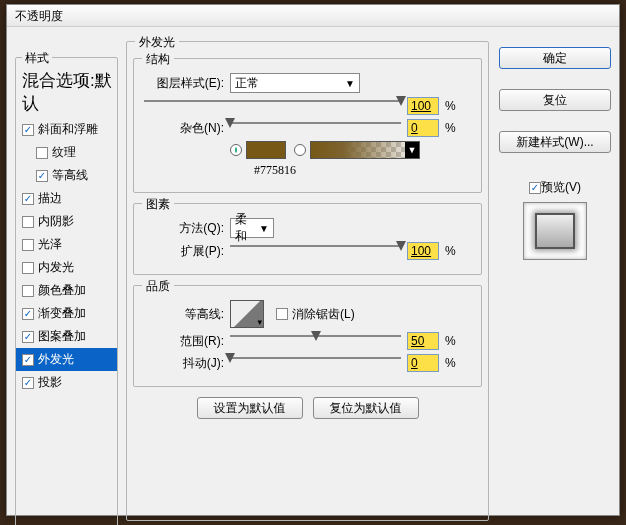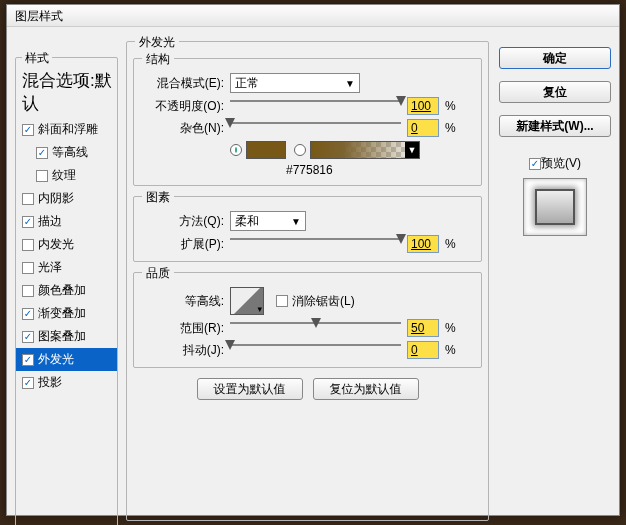--- a/index.html
+++ b/index.html
@@ -14,21 +14,21 @@
 .styles-box .legend { position: absolute; top: -8px; left: 6px; background: #f0f0f0; padding: 0 3px; }
 .style-list { }
 .style-item { padding: 3px 4px 3px 6px; display: flex; align-items: center; gap: 4px; cursor: default; }
 .style-item.header { font-size: 17px; }
 .style-item.selected { background: #0a63c6; color: #fff; }
 .cb { width: 12px; height: 12px; border: 1px solid #888; background: #fff; display: inline-flex; align-items: center; justify-content: center; font-size: 10px; color: #0a63c6; line-height: 1; }
 .cb.checked::after { content: "✓"; }
 
 
 .mid-col { flex: 1; margin-left: 8px; }
-.inner-group { border: 1px solid #b5b5b5; border-radius: 2px; position: relative; margin-top: 10px; padding: 10px 10px 4px 10px; }
+.inner-group { border: 1px solid #b5b5b5; border-radius: 2px; position: relative; margin-top: 10px; padding: 10px 10px 10px 10px; }
 .inner-group .legend { position: absolute; top: -8px; left: 8px; background: #f0f0f0; padding: 0 4px; }
 .row { display: flex; align-items: center; margin: 4px 0; }
 .lbl { width: 80px; text-align: right; margin-right: 6px; }
 .sel { border: 1px solid #888; background: #fff; height: 20px; padding: 1px 4px; display: flex; align-items: center; justify-content: space-between; }
 .sel .arrow { margin-left: 6px; font-size: 10px; }
 .slider { position: relative; height: 16px; flex: 1; margin: 0 6px 0 0; }
 .slider .track { position: absolute; left: 0; right: 0; top: 2px; height: 2px; background: #888; }
 .slider .thumb { position: absolute; top: -2px; width: 0; height: 0; border-left: 5px solid transparent; border-right: 5px solid transparent; border-top: 10px solid #555; transform: translateX(-5px); }
 .numbox { width: 32px; height: 18px; border: 1px solid #7a9ac0; background: #fde047; text-align: left; padding: 1px 3px; text-decoration: underline; }
 .unit { margin-left: 6px; width: 26px; }
@@ -37,70 +37,70 @@
 .swatch { width: 40px; height: 18px; border: 1px solid #555; }
 .gradient { width: 110px; height: 18px; border: 1px solid #555; background: linear-gradient(to right, #775816 0%, #7c6330 30%, rgba(124,99,48,0) 100%), repeating-conic-gradient(#ccc 0 25%, #fff 0 50%) 0 0/10px 10px; display: inline-flex; align-items: center; justify-content: flex-end; }
 .gradient .arrow { background: #000; color: #fff; width: 14px; height: 100%; text-align: center; font-size: 9px; line-height: 16px; }
 .contour { width: 34px; height: 28px; border: 1px solid #555; background: linear-gradient(135deg, #eee 49%, #777 51%); display: inline-flex; align-items: flex-end; justify-content: flex-end; }
 .contour .arrow { font-size:9px; padding: 0 1px; }
 .btn { border: 1px solid #888; background: linear-gradient(#fdfdfd,#e5e5e5); height: 22px; padding: 0 16px; border-radius: 3px; cursor: default; }
 .btn-row { display: flex; gap: 10px; justify-content: center; margin-top: 10px; }
 
 
 .right-col { width: 112px; margin-left: 10px; padding-top: 14px; }
-.right-col .btn { width: 100%; margin-bottom: 12px; text-align: center; font-weight: bold; }
+.right-col .btn { width: 100%; margin-bottom: 20px; text-align: center; }
 .right-col .btn.primary { border: 1px solid #2a6bc4; }
 .prev-row { display: flex; align-items: center; justify-content: center; margin: 6px 0; }
 .preview { width: 64px; height: 58px; border: 1px solid #888; background: #fff; margin: 6px auto 0 auto; display: flex; align-items: center; justify-content: center; box-shadow: inset 0 0 4px rgba(0,0,0,0.3); }
 .preview-inner { width: 40px; height: 36px; background: linear-gradient(#eee,#aaa); border: 2px solid #555; box-shadow: 0 0 6px 2px rgba(0,0,0,0.4); }
 
 .outer-box { border: 1px solid #b5b5b5; border-radius: 2px; position: relative; margin-top: 8px; padding: 6px 6px 6px 6px; height: 480px; }
 .outer-box > .legend { position: absolute; top: -8px; left: 8px; background: #f0f0f0; padding: 0 4px; }
 </style>
 </head>
 <body>
 
 <div class="window">
   <div class="titlebar">
-    <span>图层样式</span>
+    <span>不透明度</span>
   </div>
   <div class="content">
 
     <div class="left-col">
       <div class="styles-box">
         <span class="legend">样式</span>
         <div class="style-list" id="style-list">
             <div class="style-item header">混合选项:默认</div>
             <div class="style-item">
               <span class="cb checked"></span>
               <span>斜面和浮雕</span>
             </div>
             <div class="style-item">
+              <span class="cb" style="margin-left: 14px;"></span>
+              <span>纹理</span>
+            </div>
+            <div class="style-item">
               <span class="cb checked" style="margin-left: 14px;"></span>
               <span>等高线</span>
             </div>
             <div class="style-item">
-              <span class="cb" style="margin-left: 14px;"></span>
-              <span>纹理</span>
+              <span class="cb checked"></span>
+              <span>描边</span>
             </div>
             <div class="style-item">
               <span class="cb"></span>
               <span>内阴影</span>
             </div>
             <div class="style-item">
-              <span class="cb checked"></span>
-              <span>描边</span>
+              <span class="cb"></span>
+              <span>光泽</span>
             </div>
             <div class="style-item">
               <span class="cb"></span>
               <span>内发光</span>
-            </div>
-            <div class="style-item">
-              <span class="cb"></span>
-              <span>光泽</span>
             </div>
             <div class="style-item">
               <span class="cb"></span>
               <span>颜色叠加</span>
             </div>
             <div class="style-item">
               <span class="cb checked"></span>
               <span>渐变叠加</span>
             </div>
             <div class="style-item">
@@ -120,29 +120,28 @@
     </div>
 
     <div class="mid-col">
       <div class="outer-box">
         <span class="legend">外发光</span>
 
         <div class="inner-group">
           <span class="legend">结构</span>
 
           <div class="row">
-            <span class="lbl">混合模式(E):</span>
+            <span class="lbl">图层样式(E):</span>
             <div class="sel" style="width:130px">
               <span>正常</span>
               <span class="arrow">▼</span>
             </div>
           </div>
 
           <div class="row">
-            <span class="lbl">不透明度(O):</span>
             <div class="slider" style="width:130px">
               <div class="track"></div>
                 <div class="thumb" style="left:100%"></div>
             </div>
             <div class="numbox">100</div>
             <span class="unit">%</span>
           </div>
 
           <div class="row">
             <span class="lbl">杂色(N):</span>
@@ -159,30 +158,30 @@
             <span class="radio sel"></span>
             <span class="swatch" style="background:#775816"></span>
             <span style="width:8px"></span>
             <span class="radio"></span>
             <span class="gradient">
                 <span class="arrow">▼</span>
               </span>
           </div>
           <div class="row">
             <span class="lbl"></span>
-            <span style="margin-left:56px;font-family:Liberation Sans, sans-serif">#775816</span>
+            <span style="margin-left:24px;font-family:Liberation Serif, serif">#775816</span>
           </div>
         </div>
 
         <div class="inner-group">
           <span class="legend">图素</span>
 
           <div class="row">
             <span class="lbl">方法(Q):</span>
-            <div class="sel" style="width:76px">
+            <div class="sel" style="width:44px">
               <span>柔和</span>
               <span class="arrow">▼</span>
             </div>
           </div>
 
           <div class="row">
             <span class="lbl">扩展(P):</span>
             <div class="slider" style="width:130px">
               <div class="track"></div>
                 <div class="thumb" style="left:100%"></div>

